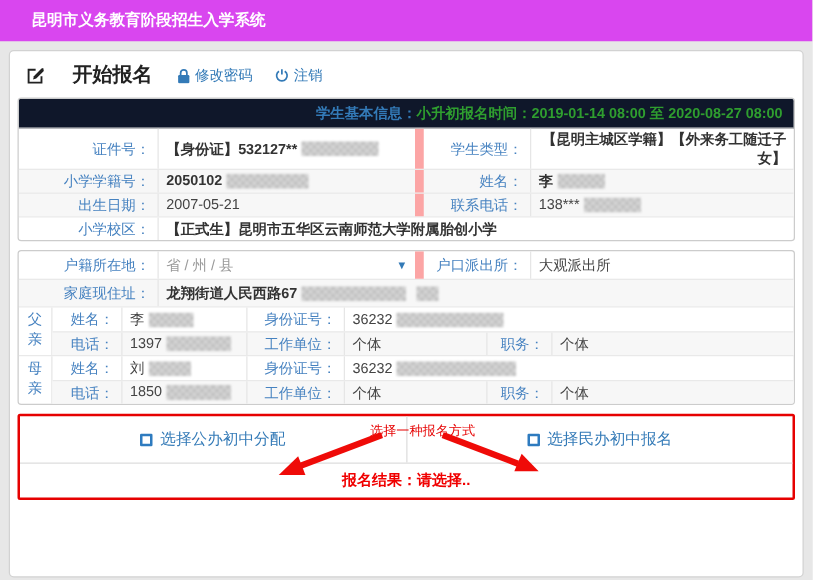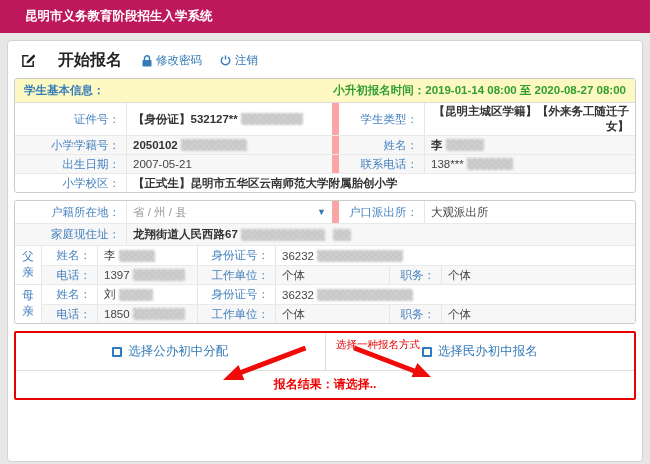--- a/index.html
+++ b/index.html
@@ -1,36 +1,36 @@
 <!DOCTYPE html>
 <html><head>
 <meta charset="utf-8">
 <style>
   * { margin:0; padding:0; box-sizing:border-box; }
   html,body { width:650px; height:464px; overflow:hidden;
     font-family:"Liberation Sans", sans-serif; background:#e7e7e7; }
 
   
-  .navbar { height:33px; background:#be185d; color:#fff; font-size:12.5px;
+  .navbar { height:33px; background:#d946ef; color:#fff; font-size:12.5px;
     font-weight:bold; line-height:33px; padding-left:25px; }
 
   
   .panel { position:absolute; top:40px; left:7px; right:7px; bottom:2px;
     background:#fff; border:1px solid #d2d2d2; border-radius:4px; overflow:hidden; }
 
   .panel-heading { display:flex; align-items:center; padding:9px 13px 7px; }
   .page-title { font-size:16px; font-weight:bold; color:#222;
     display:inline-flex; align-items:center; gap:22px; margin-right:20px; }
   .head-link { color:#337ab7; font-size:11.5px; margin-right:18px; cursor:pointer;
     display:inline-flex; align-items:center; gap:4px; }
 
   .section { margin:0 6px 7px; border:1px solid #ccc; border-radius:3px;
     font-size:11.5px; overflow:hidden; }
-  .section-header { display:flex; justify-content:space-between; align-items:center;
-    padding:4px 9px; border-bottom:1px solid #ddd; background:#fef9c3; }
+  .section-header { display:flex; justify-content:flex-end; align-items:center;
+    padding:4px 9px; border-bottom:1px solid #ddd; background:#0f172a; }
   .section-title { color:#337ab7; font-weight:bold; }
   .deadline { color:#2f9e2f; font-weight:bold; font-size:11.5px; }
 
   .row { display:flex; align-items:stretch; min-height:19px; }
   .row + .row { border-top:1px solid #e9e9e9; }
   .row.alt { background:#f7f7f7; }
   .cell { display:flex; align-items:center; padding:1px 6px; }
   .lbl { color:#4682c0; justify-content:flex-end; border-right:1px solid #e6e6e6; flex:none; }
   .val { color:#444; }
   .b { font-weight:bold; color:#333; }
@@ -53,21 +53,21 @@
   .w-plbl2 { width:78px; } .w-pval2a { flex:1; }
   .w-pval2b { width:114px; border-right:1px solid #e6e6e6; }
   .w-plbl3 { width:52px; } .w-pval3 { flex:1; }
 
   
   .choice { position:relative; margin:0 6px 0; border:2px solid #e60000;
     border-radius:2px; font-size:12px; background:#fff; }
   .choice-header { padding:5px 10px 4px; border-bottom:1px solid #ddd;
     font-weight:bold; color:#17466e; }
   .annotation { position:absolute; top:5px; left:280px; color:#e60000;
-    font-size:10.5px; font-weight:normal;margin-left:40px; }
+    font-size:10.5px; font-weight:normal; }
   .arrows { position:absolute; top:13px; left:0; width:100%; height:48px;
     pointer-events:none; }
   .choice-options { display:flex; border-bottom:1px solid #ddd; }
   .opt { flex:1; height:37px; display:flex; align-items:center; justify-content:center;
     gap:6px; color:#337ab7; font-size:12.5px; cursor:pointer; }
   .opt:first-child { border-right:1px solid #ddd; }
   .sq { width:10px; height:10px; border:2px solid #2e7bbf; border-radius:1px; flex:none; }
   .choice-result { height:27px; display:flex; align-items:center; justify-content:center;
     color:#f00000; font-weight:bold; }
   .icon-svg { flex:none; display:block; }

